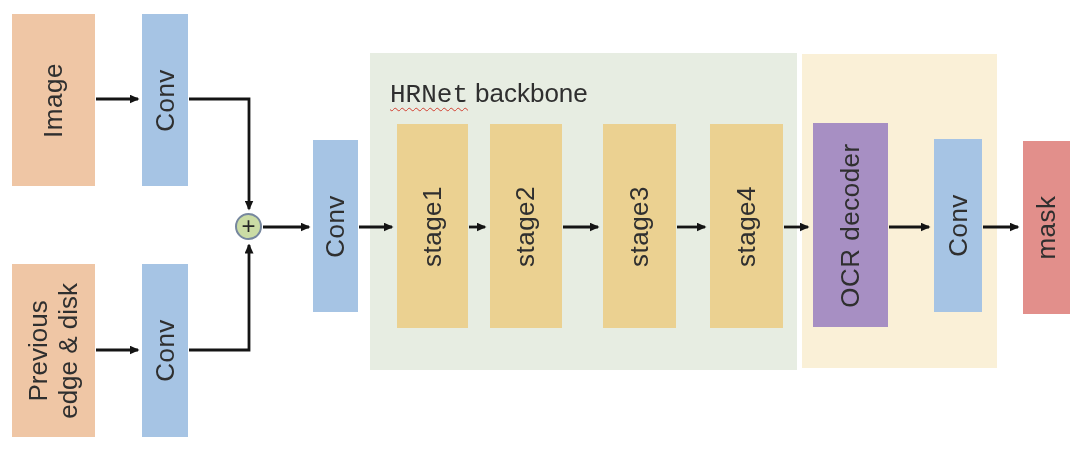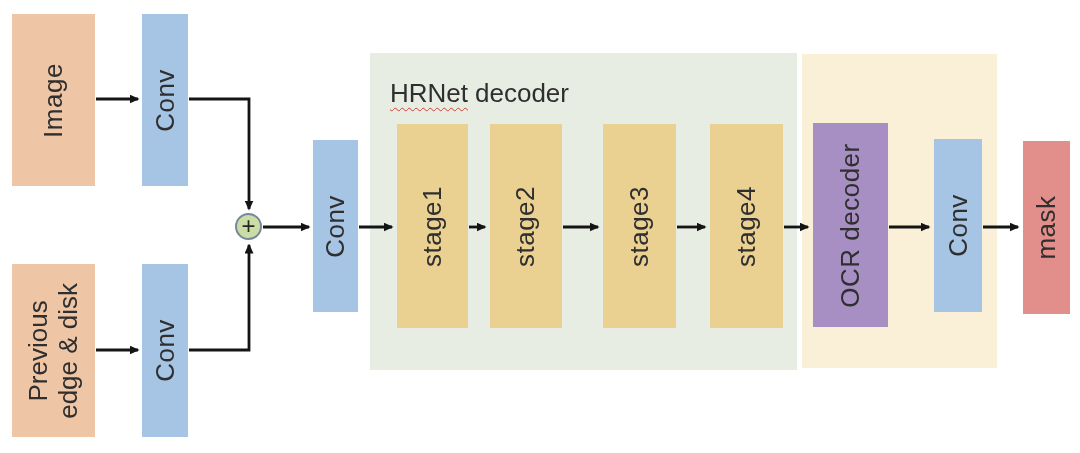--- a/index.html
+++ b/index.html
@@ -36,20 +36,21 @@
     white-space: nowrap;
   }
   .title-hrnet { left: 390px; top: 78px; }
   .title-ocr   { left: 815px; top: 78px; }
   .squiggle {
     text-decoration-line: underline;
     text-decoration-style: wavy;
     text-decoration-color: #D23F31;
     text-decoration-thickness: 1px;
     text-underline-offset: 5px;
+    font-family: Liberation Mono, monospace;
   }
   .title-rest { margin-left: 7px; }
 
   .box {
     position: absolute;
     z-index: 2;
     display: flex;
     align-items: center;
     justify-content: center;
   }
@@ -114,21 +115,21 @@
 </style>
 </head>
 <body>
 
 <div class="canvas">
 
   <div class="region region-hrnet"></div>
   <div class="region region-ocr"></div>
 
   <div class="region-title title-hrnet">
-    <span class="squiggle">HRNet</span><span class="title-rest">decoder</span>
+    <span class="squiggle">HRNet</span><span class="title-rest">backbone</span>
   </div>
 
   <div class="box box-image">
     <span class="v-label">Image</span>
   </div>
   <div class="box box-prev">
     <div class="v-multi">
       <span>Previous</span>
       <span>edge &amp; disk</span>
     </div>

